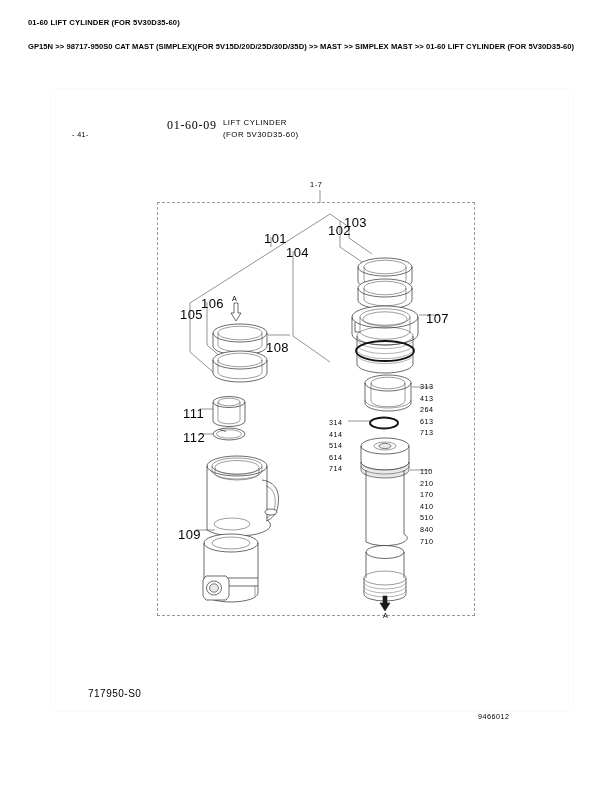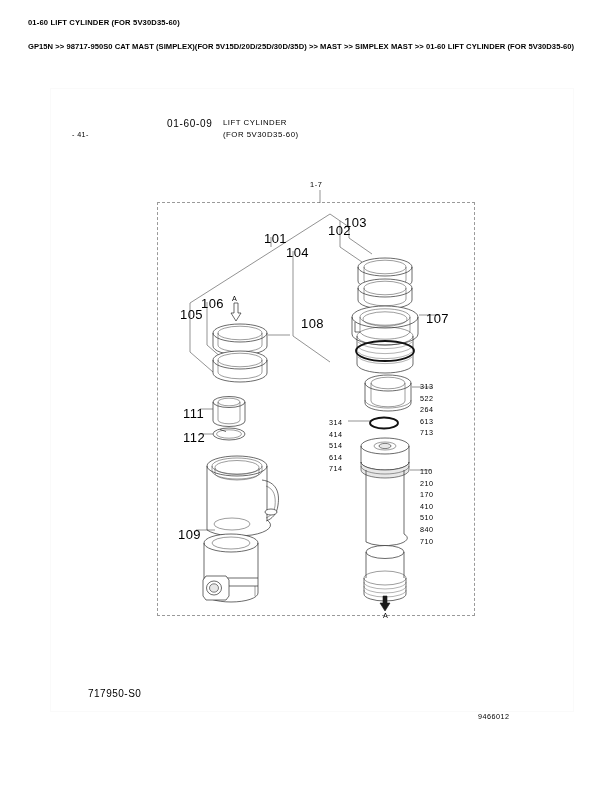--- a/index.html
+++ b/index.html
@@ -57,22 +57,23 @@
     position: absolute;
     left: 72px;
     top: 130px;
     font-size: 7.2px;
     letter-spacing: 0.4px;
   }
   #sheet-code {
     position: absolute;
     left: 167px;
     top: 118px;
-    font-size: 10px;
+    font-size: 12px;
     letter-spacing: 0.7px;
+    font-family: Liberation Serif, serif;
   }
   #drawing-name {
     position: absolute;
     left: 223px;
     top: 117px;
     font-size: 7.8px;
     letter-spacing: 0.5px;
     line-height: 11.5px;
   }
 
@@ -347,28 +348,28 @@
 </svg>
 
 <div id="callout-layer">
   <div class="callout" style="left:264px; top:231px;">101</div>
   <div class="callout" style="left:328px; top:223px;">102</div>
   <div class="callout" style="left:344px; top:215px;">103</div>
   <div class="callout" style="left:286px; top:245px;">104</div>
   <div class="callout" style="left:180px; top:307px;">105</div>
   <div class="callout" style="left:201px; top:296px;">106</div>
   <div class="callout" style="left:426px; top:311px;">107</div>
-  <div class="callout" style="left:266px; top:316px;padding-left:35px;">108</div>
+  <div class="callout" style="left:266px; top:340px;">108</div>
   <div class="callout" style="left:178px; top:527px;">109</div>
   <div class="callout" style="left:183px; top:406px;">111</div>
   <div class="callout" style="left:183px; top:430px;">112</div>
 
   <div class="callout-stack" style="left:420px; top:381px;">
     <div>313</div>
-    <div>522</div>
+    <div>413</div>
     <div>264</div>
     <div>613</div>
     <div>713</div>
   </div>
 
   <div class="callout-stack" style="left:329px; top:417px;">
     <div>314</div>
     <div>414</div>
     <div>514</div>
     <div>614</div>

